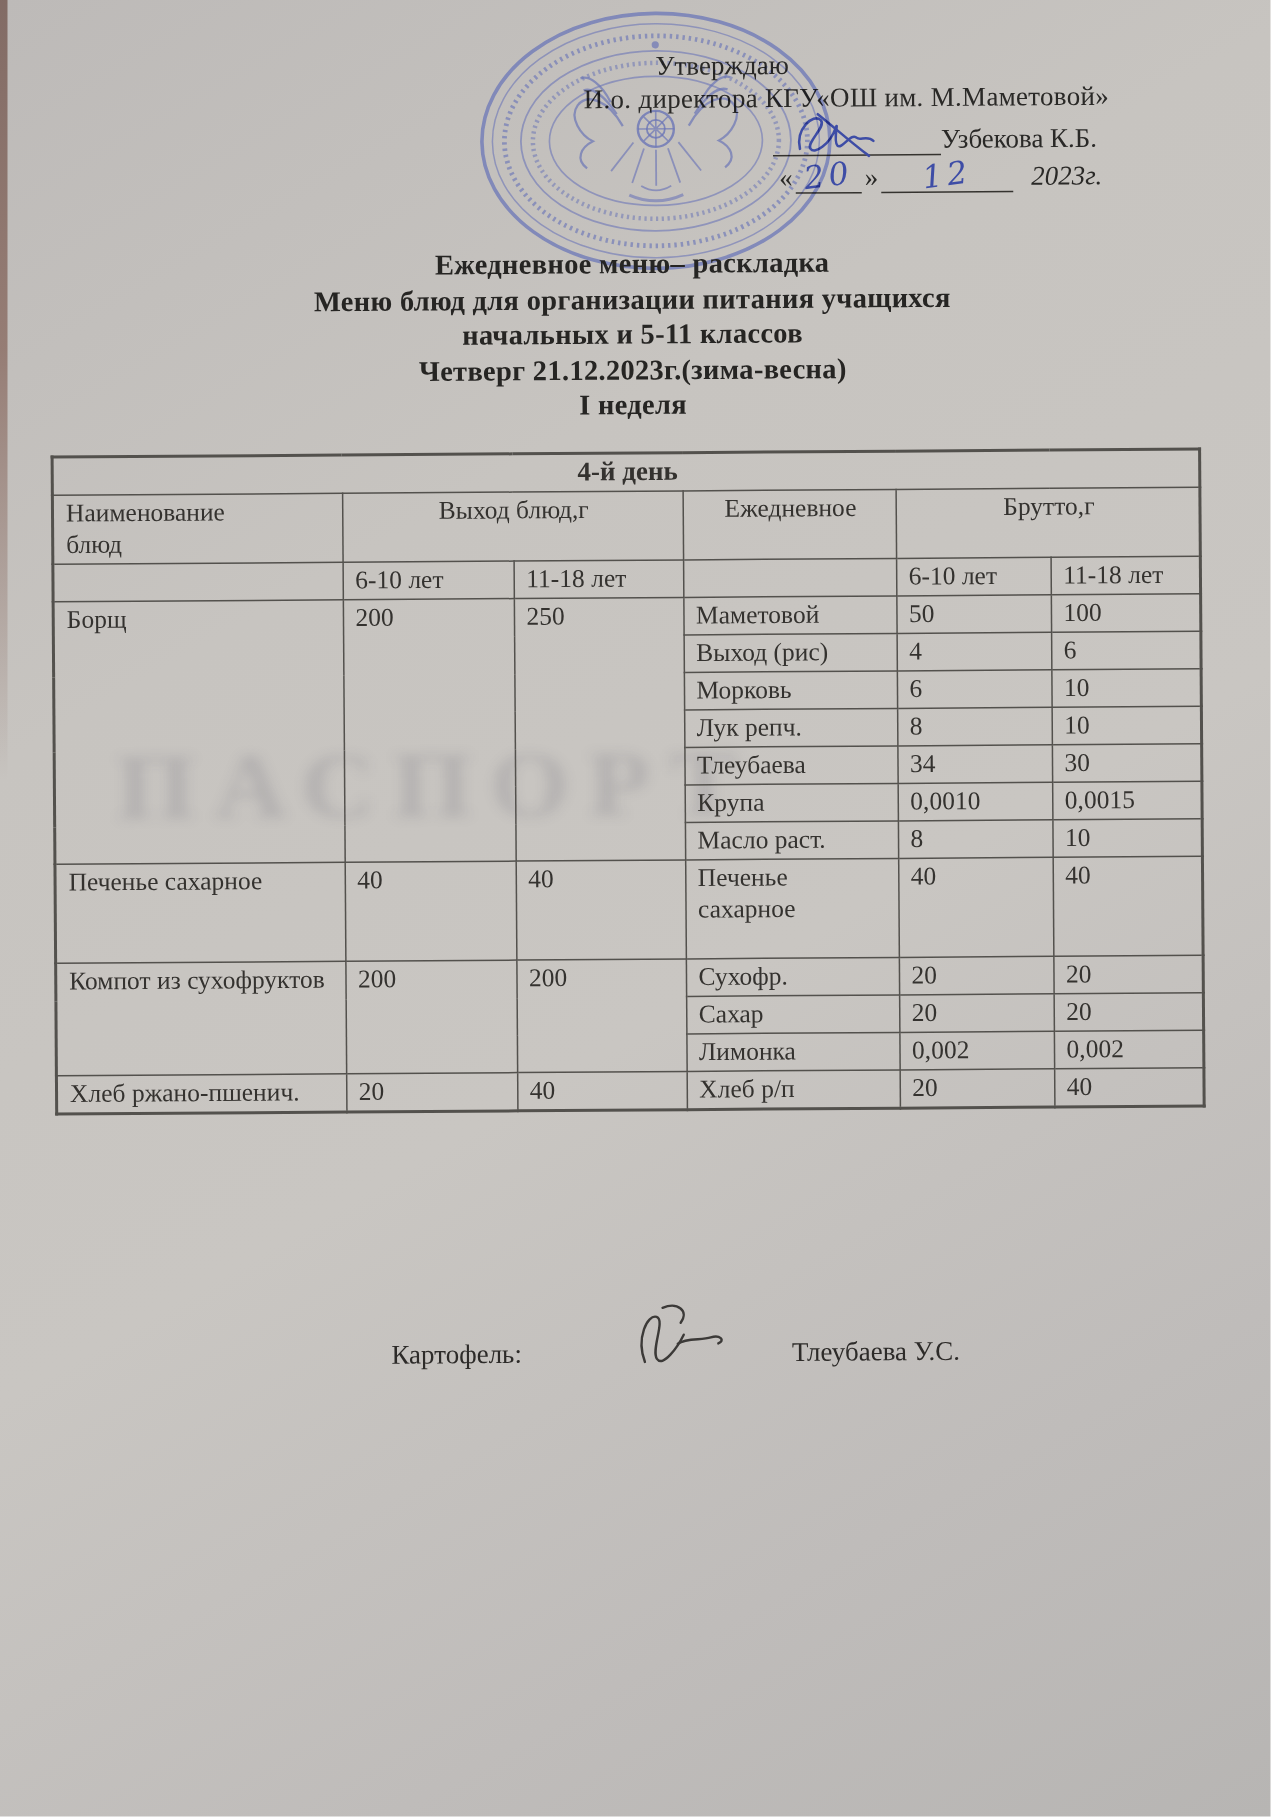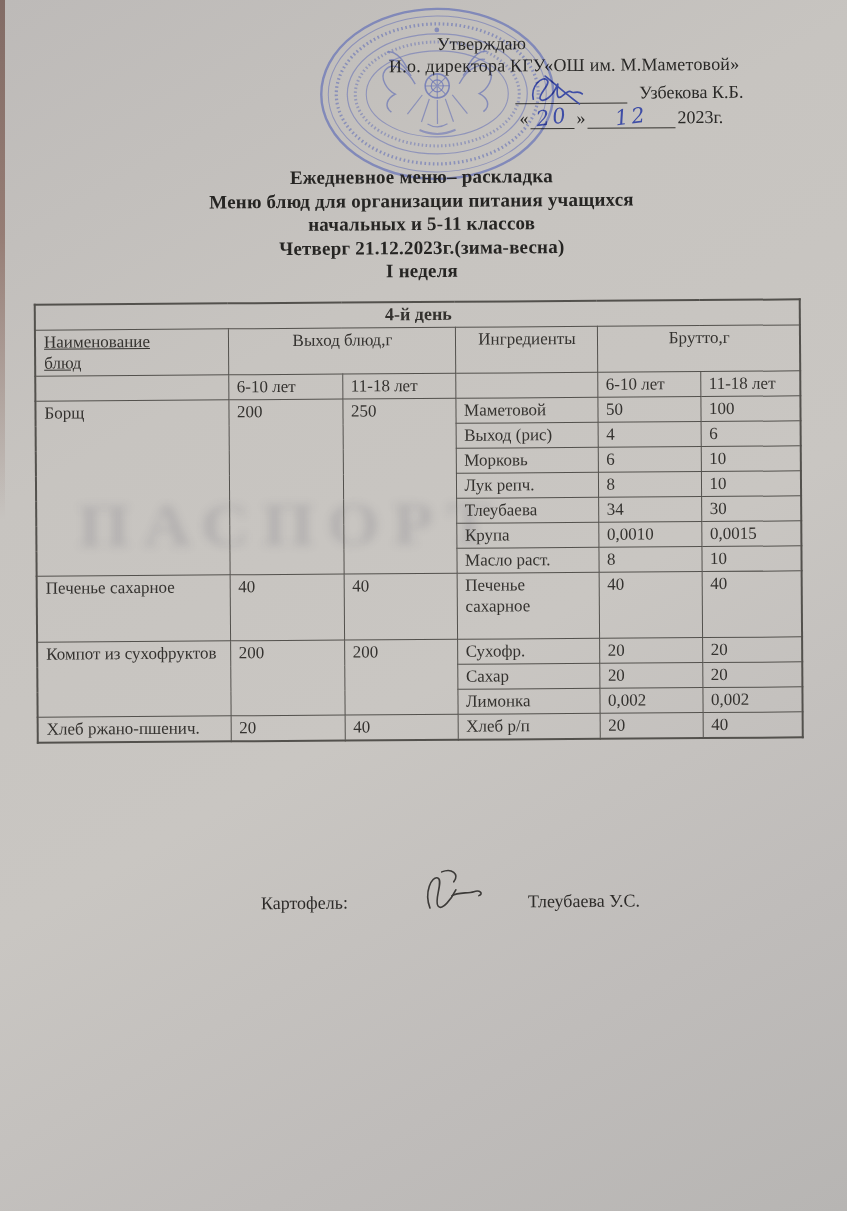--- a/index.html
+++ b/index.html
@@ -26,32 +26,32 @@
     transform:scaleX(1.08);
     user-select:none;
   }
   
   .approve{position:absolute;left:392px;top:34px;width:430px;font-size:18px;line-height:21px;color:#2a2927;}
   .approve .l1{margin-left:48px;}
   .approve .l2{margin-top:1px;letter-spacing:.2px;}
   .approve .l3{margin-top:5px;margin-left:126px;display:flex;align-items:flex-end;}
   .sig-line{display:inline-block;width:112px;border-bottom:1.4px solid #35332f;position:relative;height:22px;}
   .sig-line svg{position:absolute;left:8px;bottom:-4px;}
-  .approve .l3 .name{margin-left:12px;}
+  .approve .l3 .name{margin-left:0;}
   .approve .l4{margin-top:4px;margin-left:130px;display:flex;align-items:flex-end;font-size:18px;}
   .blank{display:inline-block;border-bottom:1.4px solid #35332f;height:20px;position:relative;text-align:center;}
   .blank.day{width:44px;margin:0 2px;}
   .blank.month{width:88px;margin:0 2px;}
   .hw{
     position:absolute;left:0;right:0;bottom:0px;
     font-family:"DejaVu Serif",serif;font-style:italic;
     color:#3e4da6;font-size:21px;transform:rotate(-7deg);
     letter-spacing:3px;
   }
-  .approve .l4 .year{margin-left:0;}
+  .approve .l4 .year{margin-left:10px;font-style:italic;}
   
   .stamp{position:absolute;left:318px;top:6px;width:244px;height:180px;opacity:.85;mix-blend-mode:multiply;}
   
   .titles{position:absolute;left:0;top:165px;width:847px;text-align:center;}
   .titles div{font-weight:bold;font-size:19px;line-height:23.5px;color:#262523;letter-spacing:.2px;}
   
   table.menu{
     position:absolute;left:35px;top:301px;width:765px;
     border-collapse:collapse;table-layout:fixed;
     font-size:17px;color:#34322f;
@@ -61,21 +61,21 @@
     padding:1px 6px 2px 8px;line-height:21px;height:20px;
     overflow:hidden;
   }
   table.menu{border:2px solid #53514d;}
   td.day-cell{text-align:center;font-weight:bold;font-size:18px;height:20px;padding:0;}
   td.hdr{height:44px;padding-top:4px;}
   td.hdr-center{text-align:center;vertical-align:middle;padding-top:0;}
   td.sub{height:20px;}
   td.name-cell{padding-right:30px;}
   tr.tall td{height:62px;}
-  .narrow{display:inline-block;max-width:132px;text-decoration:underline;}
+  .narrow{display:inline-block;max-width:132px;}
   
   .footer{position:absolute;left:258px;top:860px;display:flex;align-items:flex-end;font-size:18px;color:#2d2b29;}
   .footer .nurse-sig{margin-left:70px;margin-right:38px;position:relative;top:8px;}
   
   [data-interactable]{cursor:default;}
 </style>
 </head>
 <body>
 
 <div class="edge-strip" data-interactable="false"></div>
@@ -169,21 +169,21 @@
         <col style="width:103px">
         <col style="width:100px">
     </colgroup>
     <tbody>
       <tr data-interactable="false">
         <td colspan="6" class="day-cell" data-interactable="false">4-й день</td>
       </tr>
       <tr data-interactable="false">
         <td class="hdr" data-interactable="false"><span class="narrow">Наименование блюд</span></td>
         <td colspan="2" class="hdr hdr-center" data-interactable="false">Выход блюд,г</td>
-        <td class="hdr hdr-center" data-interactable="false">Ингредиенты</td>
+        <td class="hdr hdr-center" data-interactable="false">Ежедневное</td>
         <td colspan="2" class="hdr hdr-center" data-interactable="false">Брутто,г</td>
       </tr>
       <tr data-interactable="false">
         <td class="sub" data-interactable="false"></td>
         <td class="sub" data-interactable="false">6-10 лет</td>
         <td class="sub" data-interactable="false">11-18 лет</td>
         <td class="sub" data-interactable="false"></td>
         <td class="sub" data-interactable="false">6-10 лет</td>
         <td class="sub" data-interactable="false">11-18 лет</td>
       </tr>

